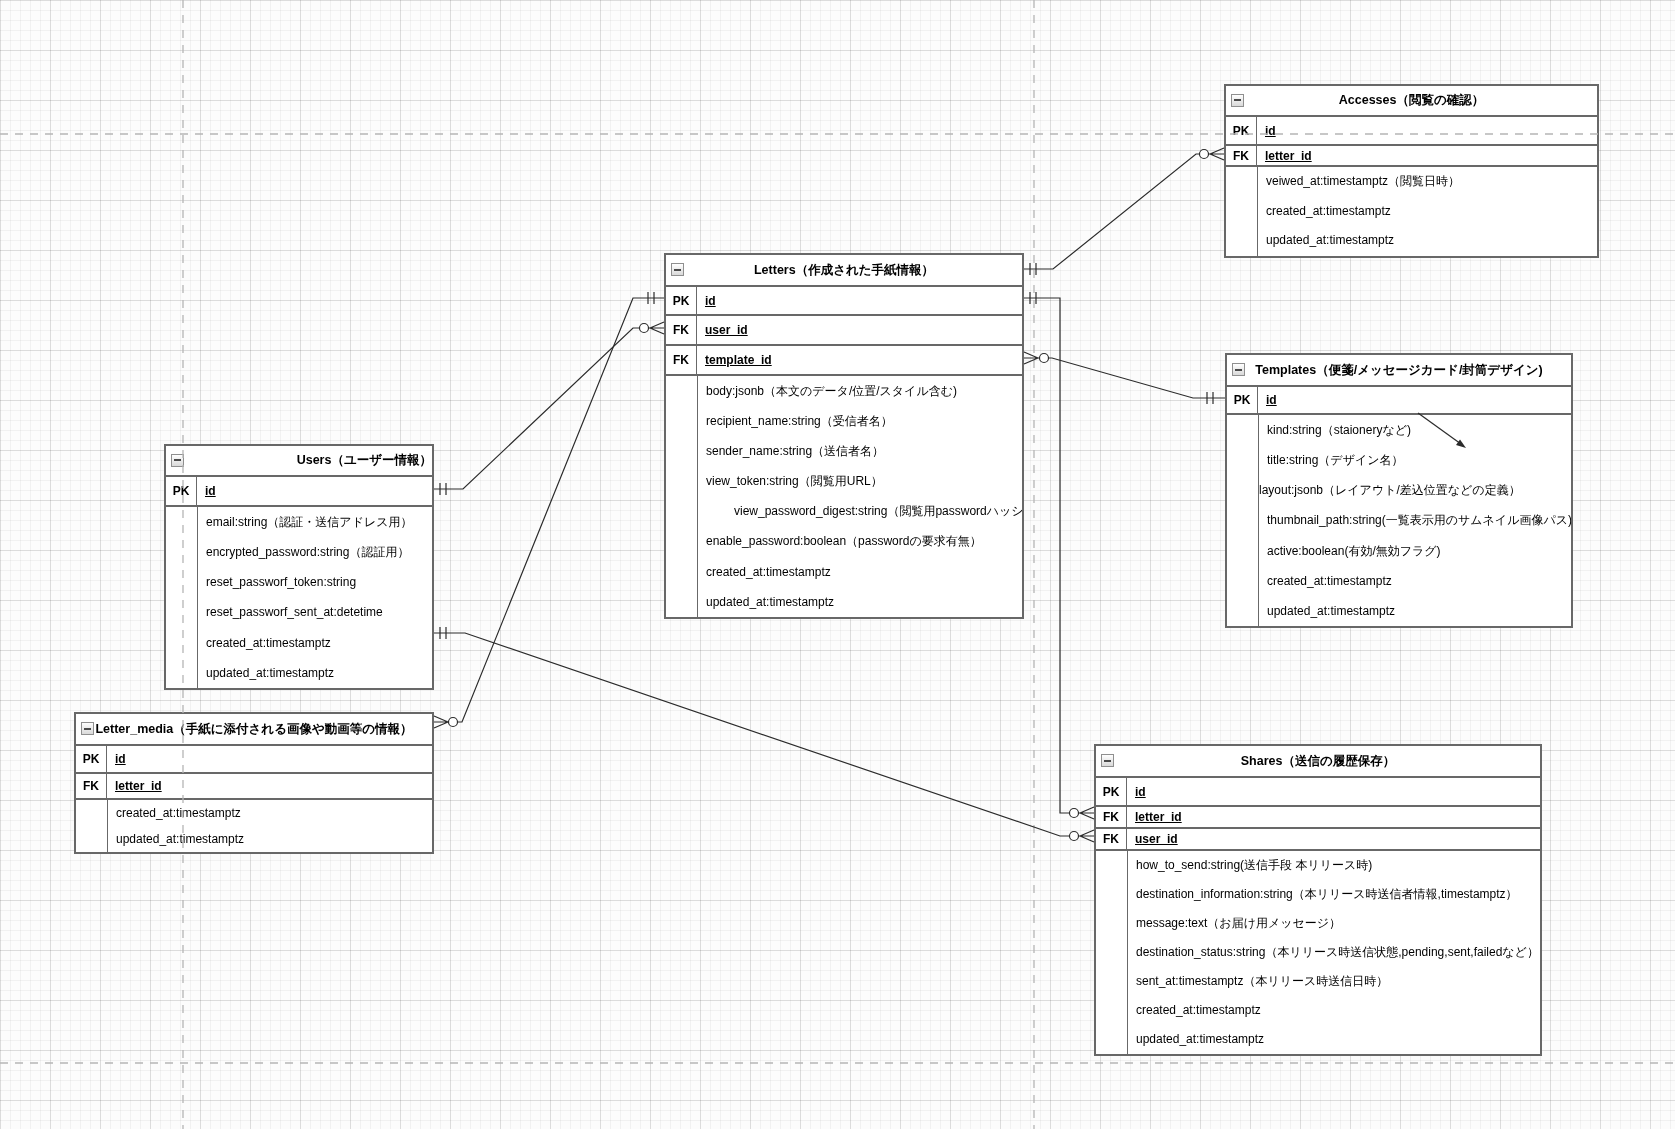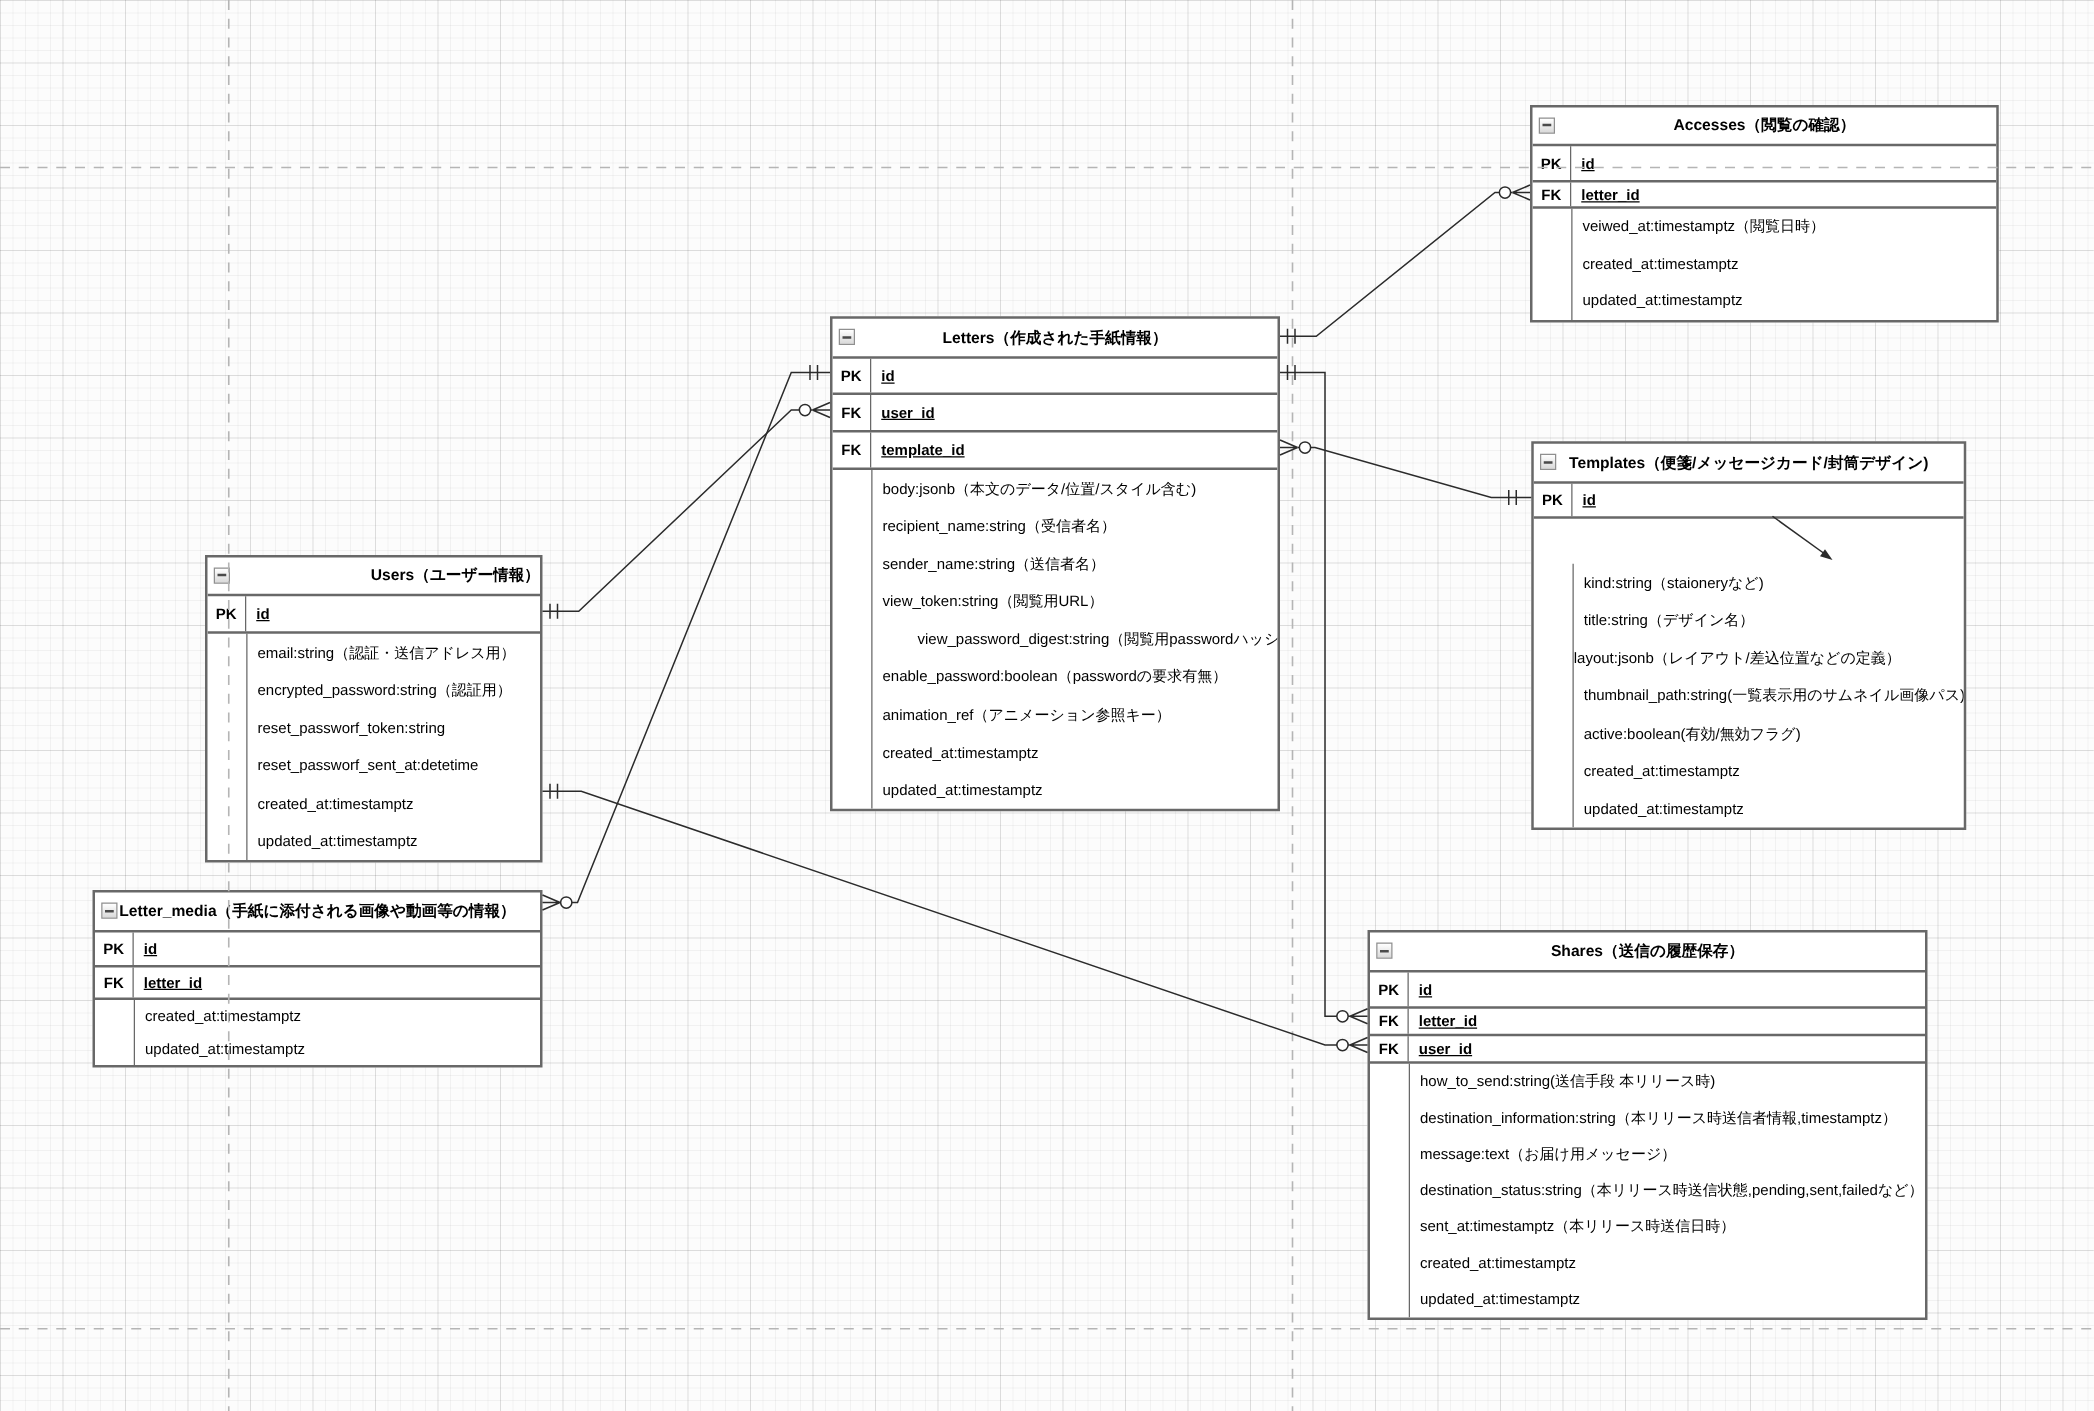--- a/index.html
+++ b/index.html
@@ -122,21 +122,20 @@
           <span class="kcol">FK</span>
           <span class="kname">template_id</span>
         </div>
         <div class="t-attrs">
           <div class="attrline" style="height: 30.1px; line-height: 30.1px;">body:jsonb（本文のデータ/位置/スタイル含む)</div>
           <div class="attrline" style="height: 30.1px; line-height: 30.1px;">recipient_name:string（受信者名）</div>
           <div class="attrline" style="height: 30.1px; line-height: 30.1px;">sender_name:string（送信者名）</div>
           <div class="attrline" style="height: 30.1px; line-height: 30.1px;">view_token:string（閲覧用URL）</div>
           <div class="attrline" style="height: 30.1px; line-height: 30.1px; margin-left: 28px;">view_password_digest:string（閲覧用passwordハッシュ）</div>
           <div class="attrline" style="height: 30.1px; line-height: 30.1px;">enable_password:boolean（passwordの要求有無）</div>
-          <div class="attrline" style="height: 30.1px; line-height: 30.1px;">animation_ref（アニメーション参照キー）</div>
           <div class="attrline" style="height: 30.1px; line-height: 30.1px;">created_at:timestamptz</div>
           <div class="attrline" style="height: 30.1px; line-height: 30.1px;">updated_at:timestamptz</div>
         </div>
       </div>
       <div class="ertable" style="left: 1224px; top: 84px; width: 375px;">
         <div class="t-title" style="height: 29px;">
           <span class="collapse"></span>
           <span>Accesses（閲覧の確認）</span>
         </div>
         <div class="t-keyrow" style="height: 29px;">
@@ -156,21 +155,21 @@
       <div class="ertable" style="left: 1225px; top: 353px; width: 348px;">
         <div class="t-title" style="height: 30px;">
           <span class="collapse"></span>
           <span>Templates（便箋/メッセージカード/封筒デザイン)</span>
         </div>
         <div class="t-keyrow" style="height: 28px;">
           <span class="kcol">PK</span>
           <span class="kname">id</span>
         </div>
         <div class="t-attrs">
-          <div class="attrline" style="height: 30.14px; line-height: 30.14px; margin-top: 36px;">kind:string（staioneryなど)</div>
+          <div class="attrline" style="height: 30.14px; line-height: 30.14px;">kind:string（staioneryなど)</div>
           <div class="attrline" style="height: 30.14px; line-height: 30.14px;">title:string（デザイン名）</div>
           <div class="attrline" style="height: 30.14px; line-height: 30.14px; padding-left: 32px;">layout:jsonb（レイアウト/差込位置などの定義）</div>
           <div class="attrline" style="height: 30.14px; line-height: 30.14px;">thumbnail_path:string(一覧表示用のサムネイル画像パス)</div>
           <div class="attrline" style="height: 30.14px; line-height: 30.14px;">active:boolean(有効/無効フラグ)</div>
           <div class="attrline" style="height: 30.14px; line-height: 30.14px;">created_at:timestamptz</div>
           <div class="attrline" style="height: 30.14px; line-height: 30.14px;">updated_at:timestamptz</div>
         </div>
       </div>
       <div class="ertable" style="left: 1094px; top: 744px; width: 448px;">
         <div class="t-title" style="height: 30px;">

